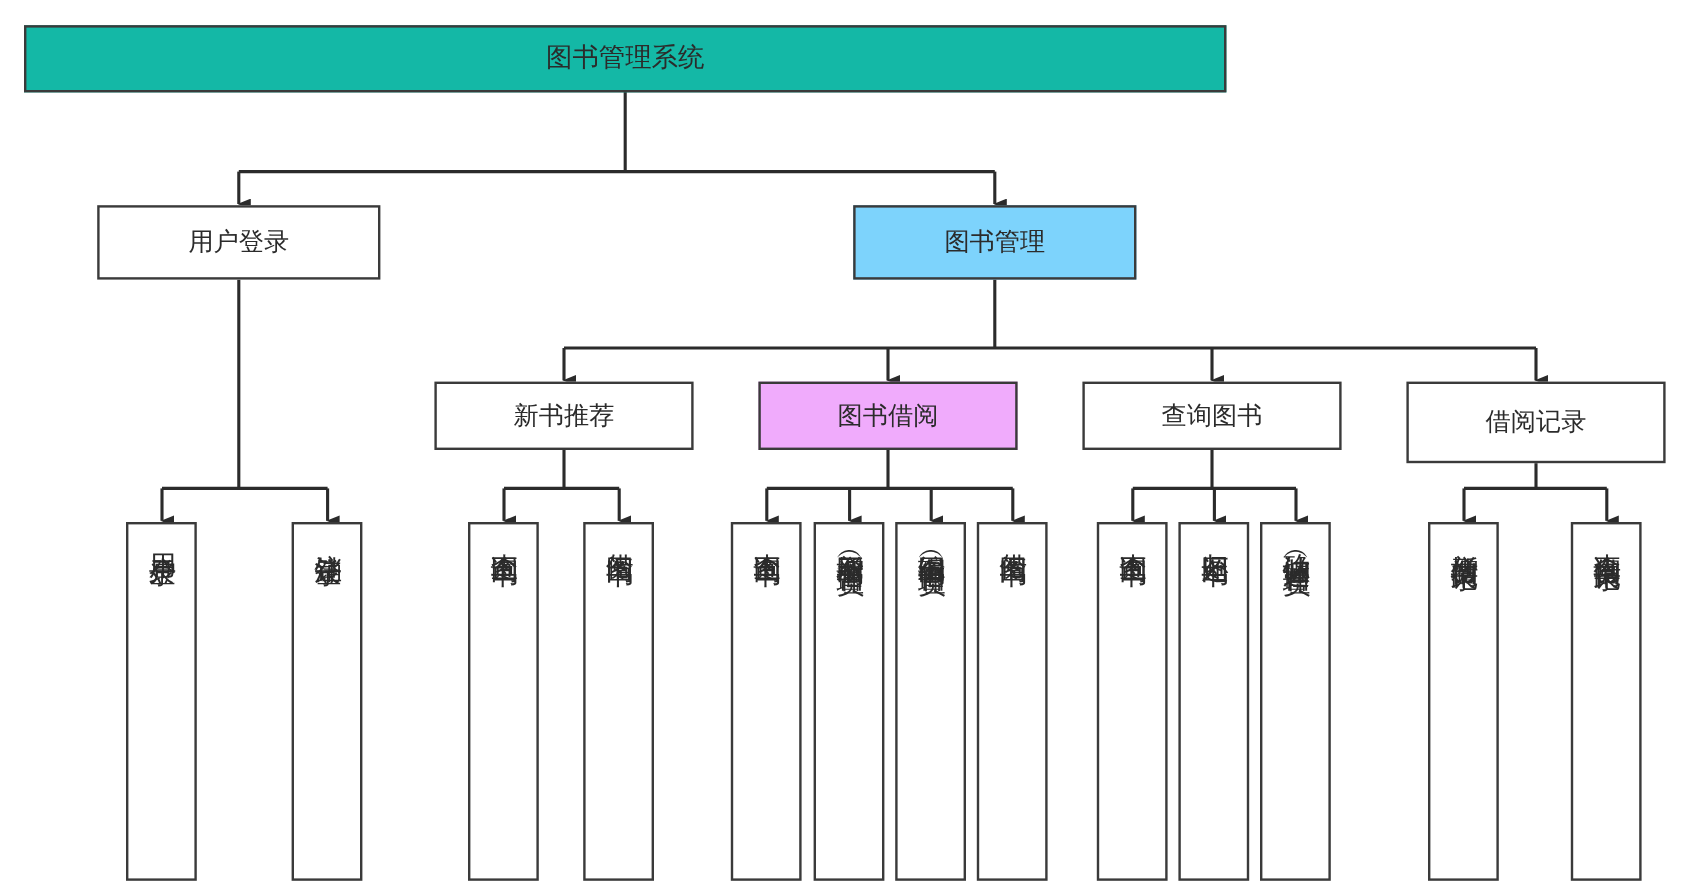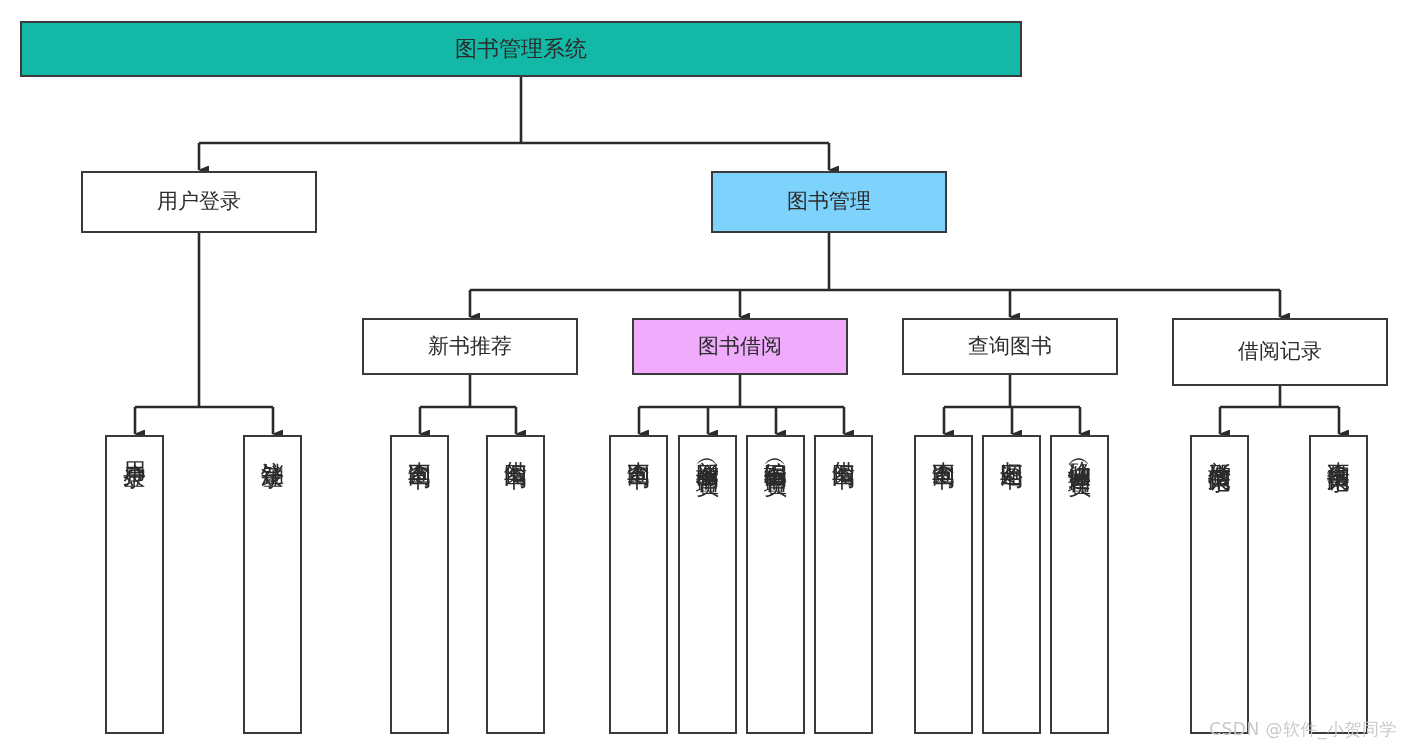--- a/index.html
+++ b/index.html
@@ -177,14 +177,13 @@
         <span class="label">确认归还（管理员）</span>
       </div>
       <div class="node vert" style="left: 1190px; top: 435px; width: 59px; height: 299px; border-color: rgb(58, 58, 58); background: rgb(255, 255, 255); color: rgb(43, 43, 43);">
         <span class="label">新增借阅记录</span>
       </div>
       <div class="node vert" style="left: 1309px; top: 435px; width: 59px; height: 299px; border-color: rgb(58, 58, 58); background: rgb(255, 255, 255); color: rgb(43, 43, 43);">
         <span class="label">查询借阅记录</span>
       </div>
     </div>
 
-  <div class="watermark">CSDN @软件_小贺同学</div>
 </div>
 
 </body></html>

